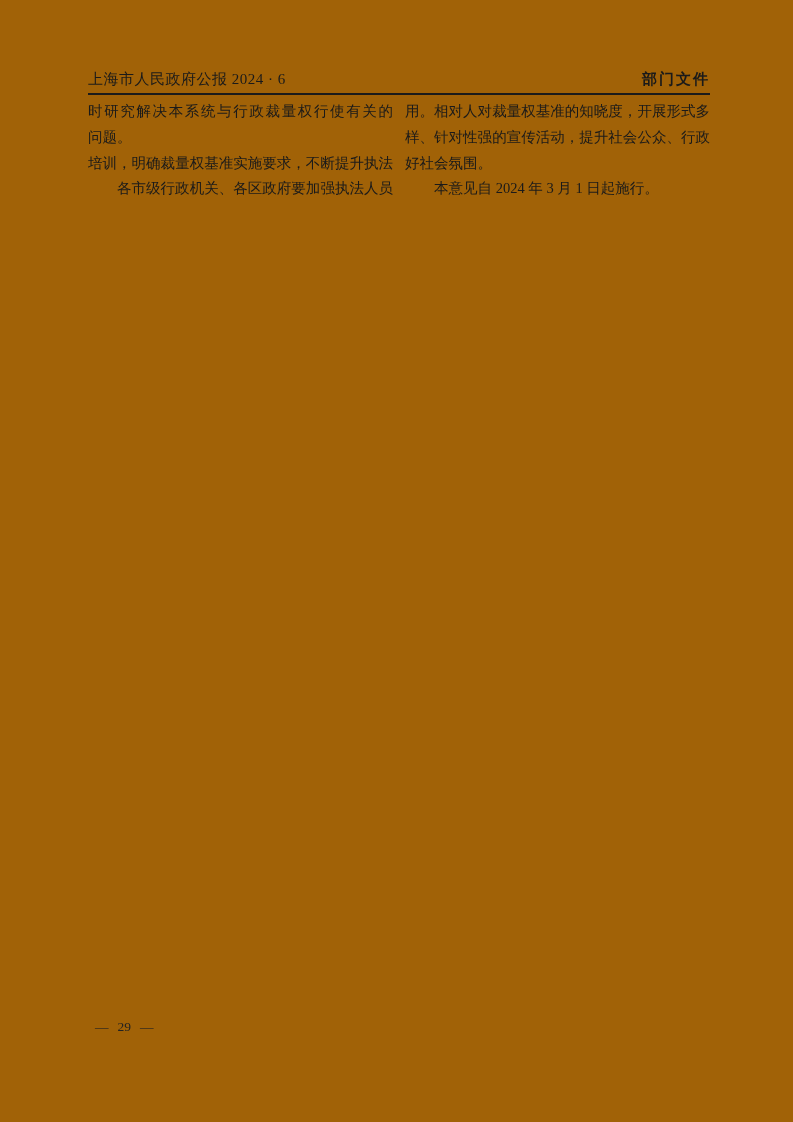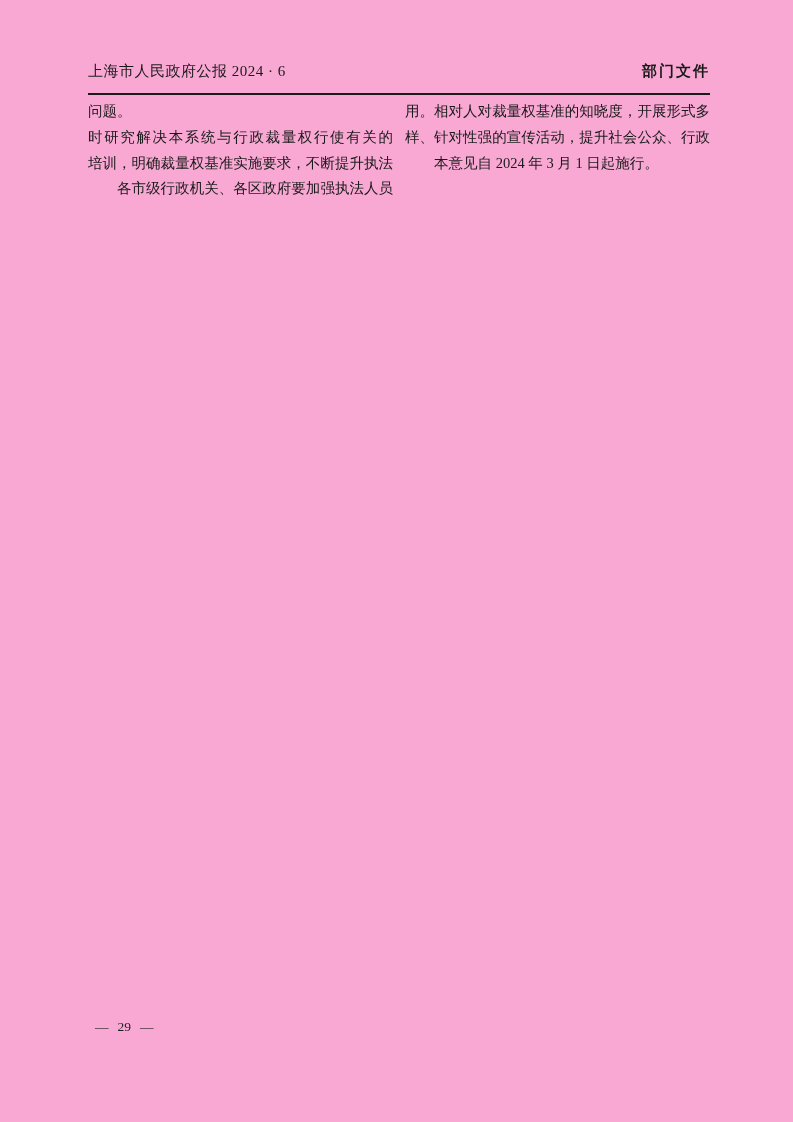--- a/index.html
+++ b/index.html
@@ -4,40 +4,41 @@
 <style>
   html, body {
     margin: 0;
     padding: 0;
     background: #ffffff;
   }
   .page {
     position: relative;
     width: 793px;
     height: 1122px;
-    background: #f9a8d4;
+    background: #a16207;
     color: #1a1a1a;
     font-family: "Liberation Serif", serif;
     overflow: hidden;
   }
   .header {
     position: absolute;
     left: 88px;
     top: 62px;
     width: 622px;
     display: flex;
     justify-content: space-between;
     align-items: baseline;
     font-size: 15px;
     letter-spacing: 0.5px;
     white-space: nowrap;
   }
   .header .section {
     font-weight: bold;
     letter-spacing: 2px;
+    margin-top: 8px;
   }
   .rule {
     position: absolute;
     left: 88px;
     top: 93px;
     width: 622px;
     height: 1.6px;
     background: #1b1b1b;
   }
   .body {
@@ -88,28 +89,29 @@
 
   <div class="header">
     <span>上海市人民政府公报 2024 · 6</span>
     <span class="section">部门文件</span>
   </div>
 
   <div class="rule"></div>
 
   <div class="body">
     <div class="col">
+      <div class="line just">时研究解决本系统与行政裁量权行使有关的</div>
       <div class="line">问题。</div>
-      <div class="line just">时研究解决本系统与行政裁量权行使有关的</div>
       <div class="line just">培训，明确裁量权基准实施要求，不断提升执法</div>
       <div class="line just indent">各市级行政机关、各区政府要加强执法人员</div>
     </div>
     <div class="col">
       <div class="line just">用。相对人对裁量权基准的知晓度，开展形式多</div>
       <div class="line just">样、针对性强的宣传活动，提升社会公众、行政</div>
+      <div class="line">好社会氛围。</div>
       <div class="line indent">本意见自 2024 年 3 月 1 日起施行。</div>
     </div>
   </div>
 
   <div class="footer">
     <span>—</span>
     <span>29</span>
     <span>—</span>
   </div>
 

